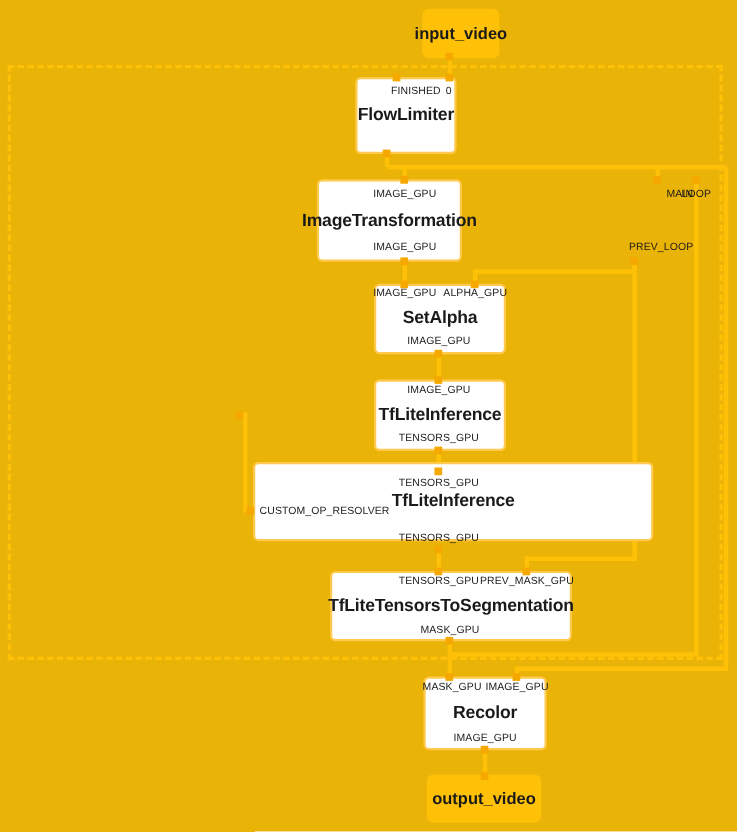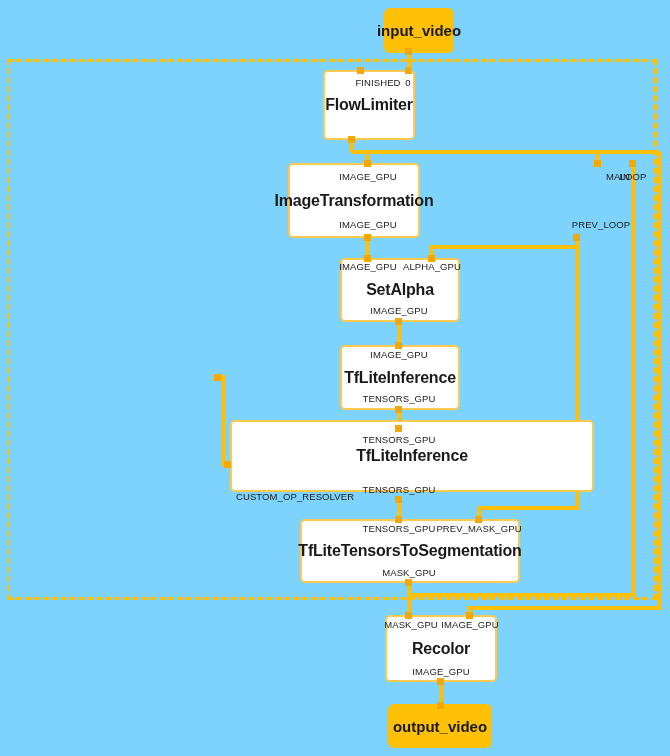--- a/index.html
+++ b/index.html
@@ -7,21 +7,21 @@
     padding: 0;
     background: #ffffff;
   }
   body {
     font-family: "Liberation Sans", sans-serif;
   }
   #canvas {
     position: relative;
     width: 670px;
     height: 756px;
-    background: #7dd3fc;
+    background: #eab308;
     overflow: hidden;
   }
   svg.wires {
     position: absolute;
     left: 0;
     top: 0;
     width: 670px;
     height: 756px;
     pointer-events: none;
   }
@@ -185,21 +185,21 @@
   <span class="portlabel" style="left:399px; top:393px;">TENSORS_GPU</span>
   <span class="port" style="left:395px; top:342px;"></span>
   <span class="port" style="left:395px; top:406px;"></span>
 
   <span class="port" style="left:214px; top:374px;"></span>
 
   <div class="node" style="left:230px; top:420px; width:364px; height:72px;">
     <span class="nodename">TfLiteInference</span>
   </div>
   <span class="portlabel" style="left:399px; top:434px;">TENSORS_GPU</span>
-  <span class="portlabel left-anchor" style="left:236px; top:459px;margin-top:32px;">CUSTOM_OP_RESOLVER</span>
+  <span class="portlabel left-anchor" style="left:236px; top:459px;">CUSTOM_OP_RESOLVER</span>
   <span class="portlabel" style="left:399px; top:484px;">TENSORS_GPU</span>
   <span class="port" style="left:395px; top:425px;"></span>
   <span class="port" style="left:224px; top:461px;"></span>
   <span class="port" style="left:395px; top:496px;"></span>
 
   <div class="node" style="left:300px; top:519px; width:220px; height:64px;">
     <span class="nodename">TfLiteTensorsToSegmentation</span>
   </div>
   <span class="portlabel" style="left:399px; top:523px;">TENSORS_GPU</span>
   <span class="portlabel" style="left:479px; top:523px;">PREV_MASK_GPU</span>

